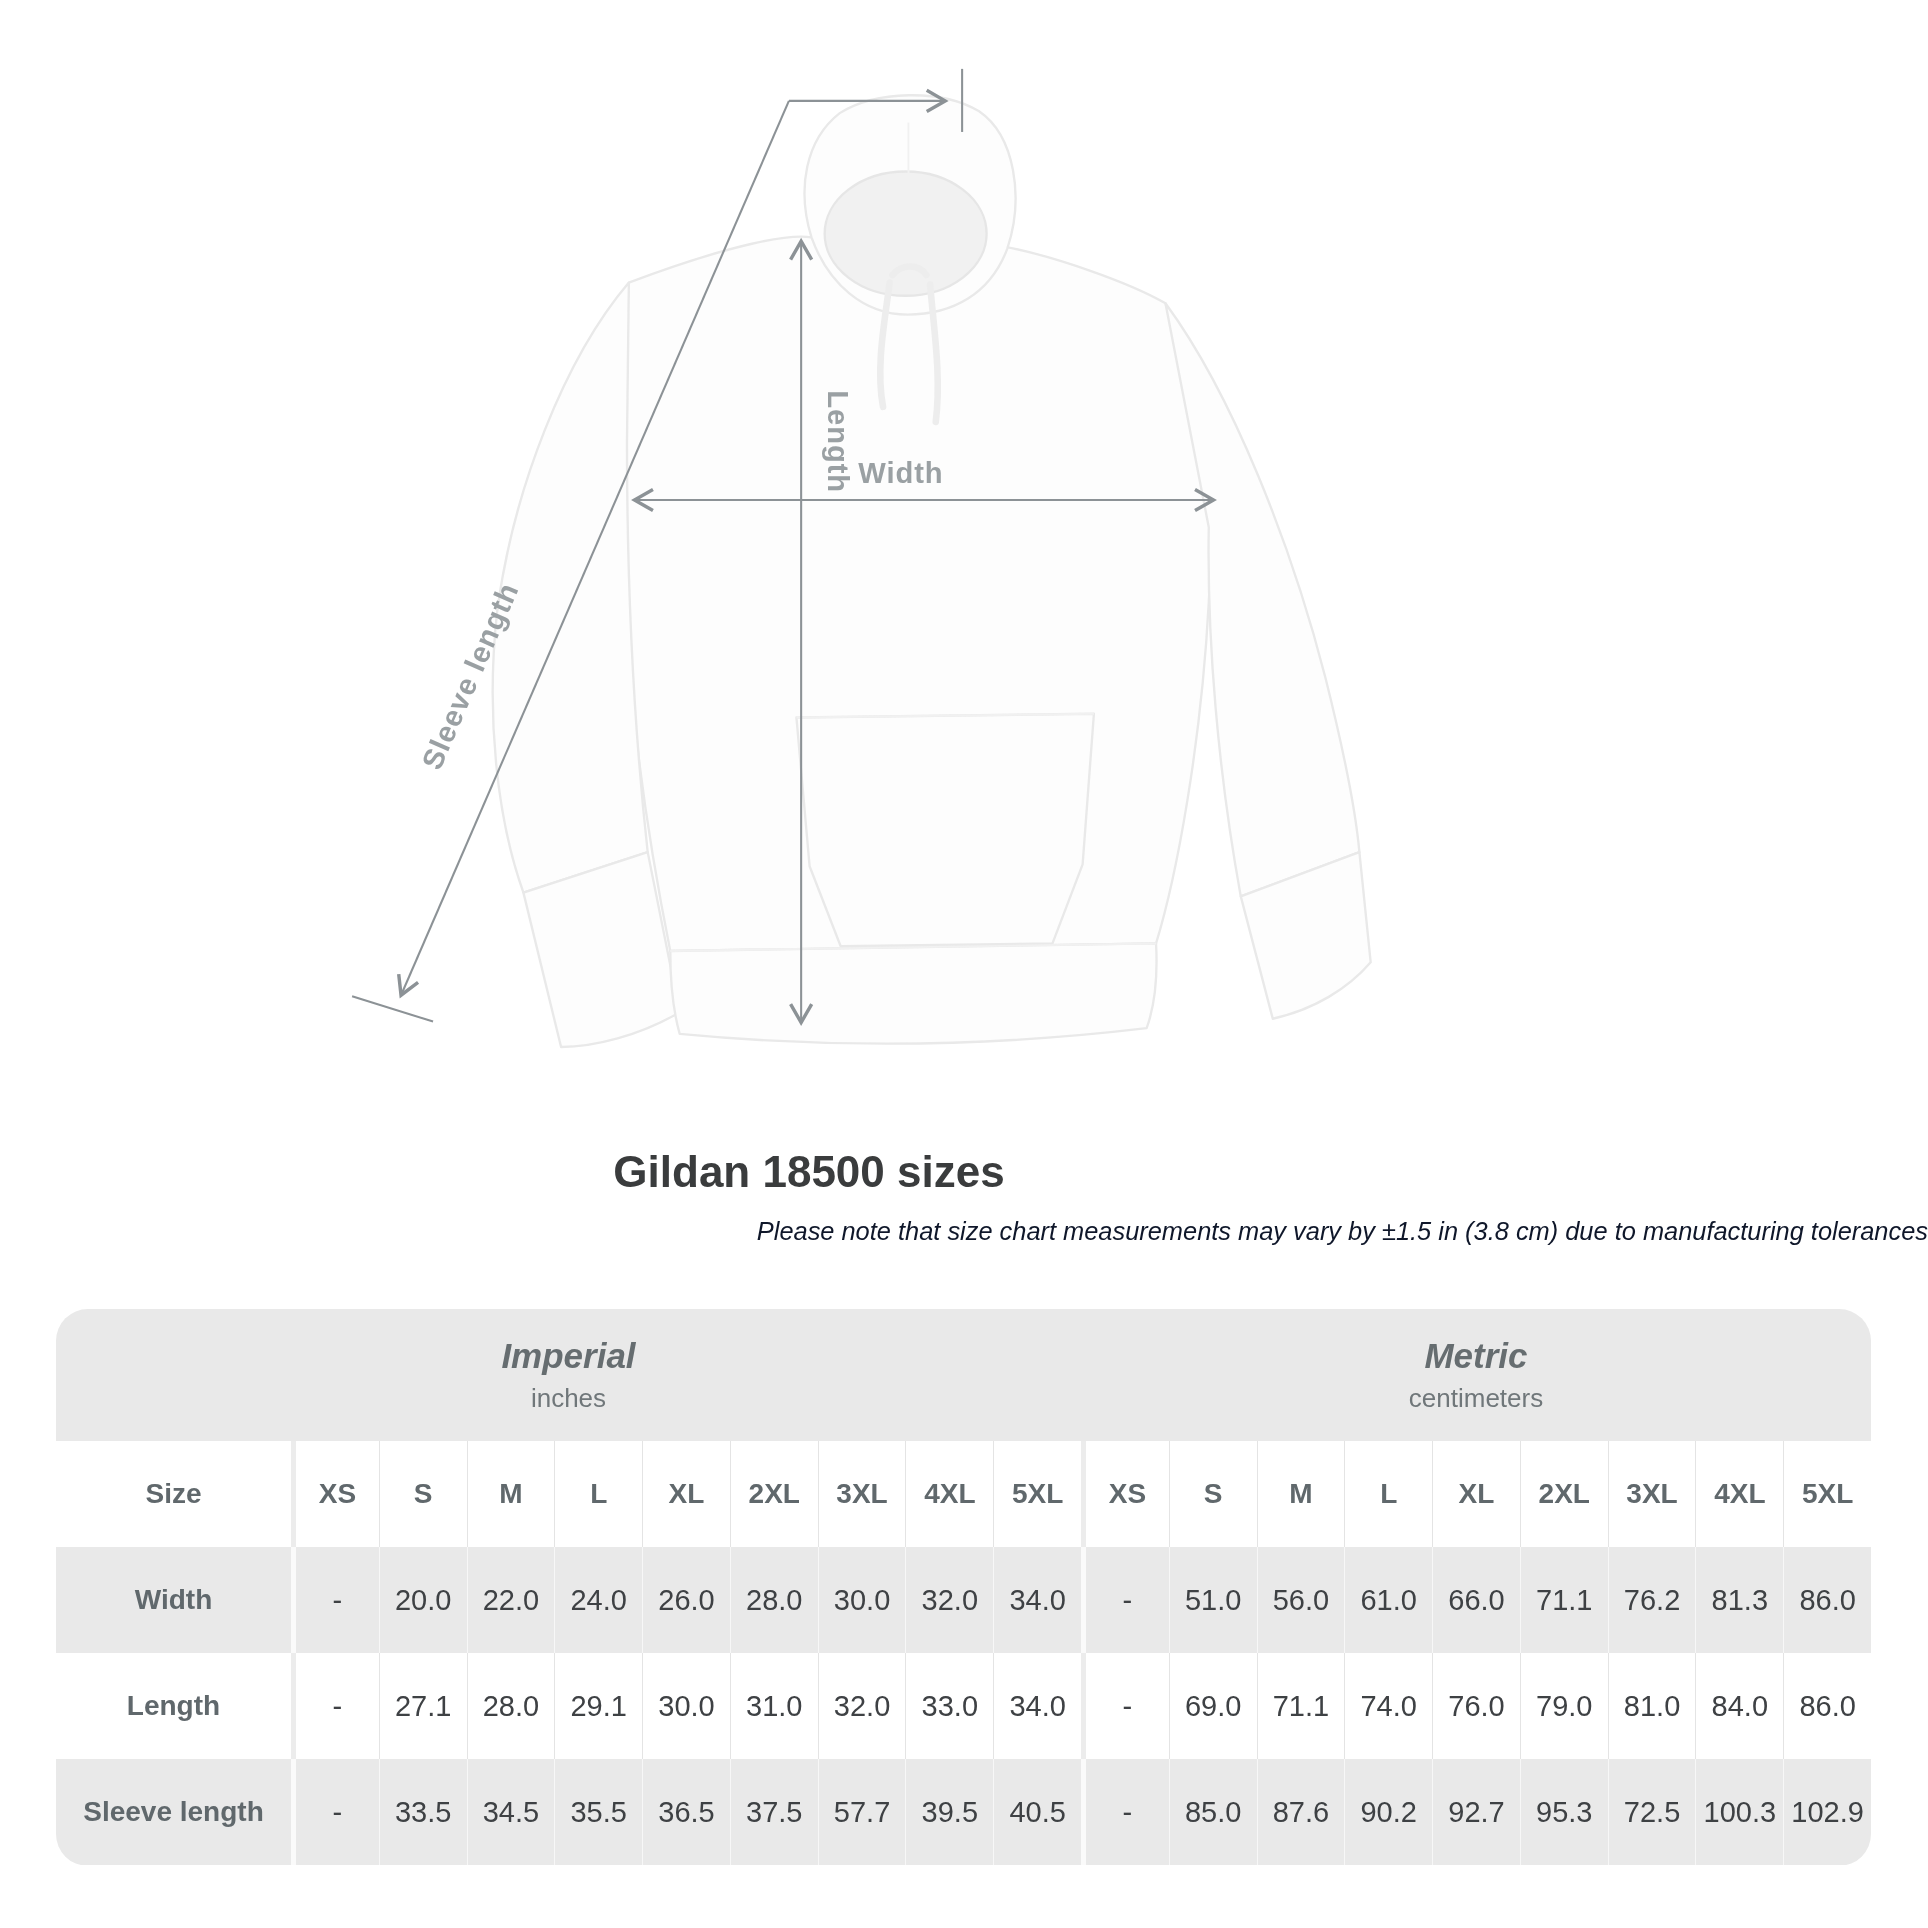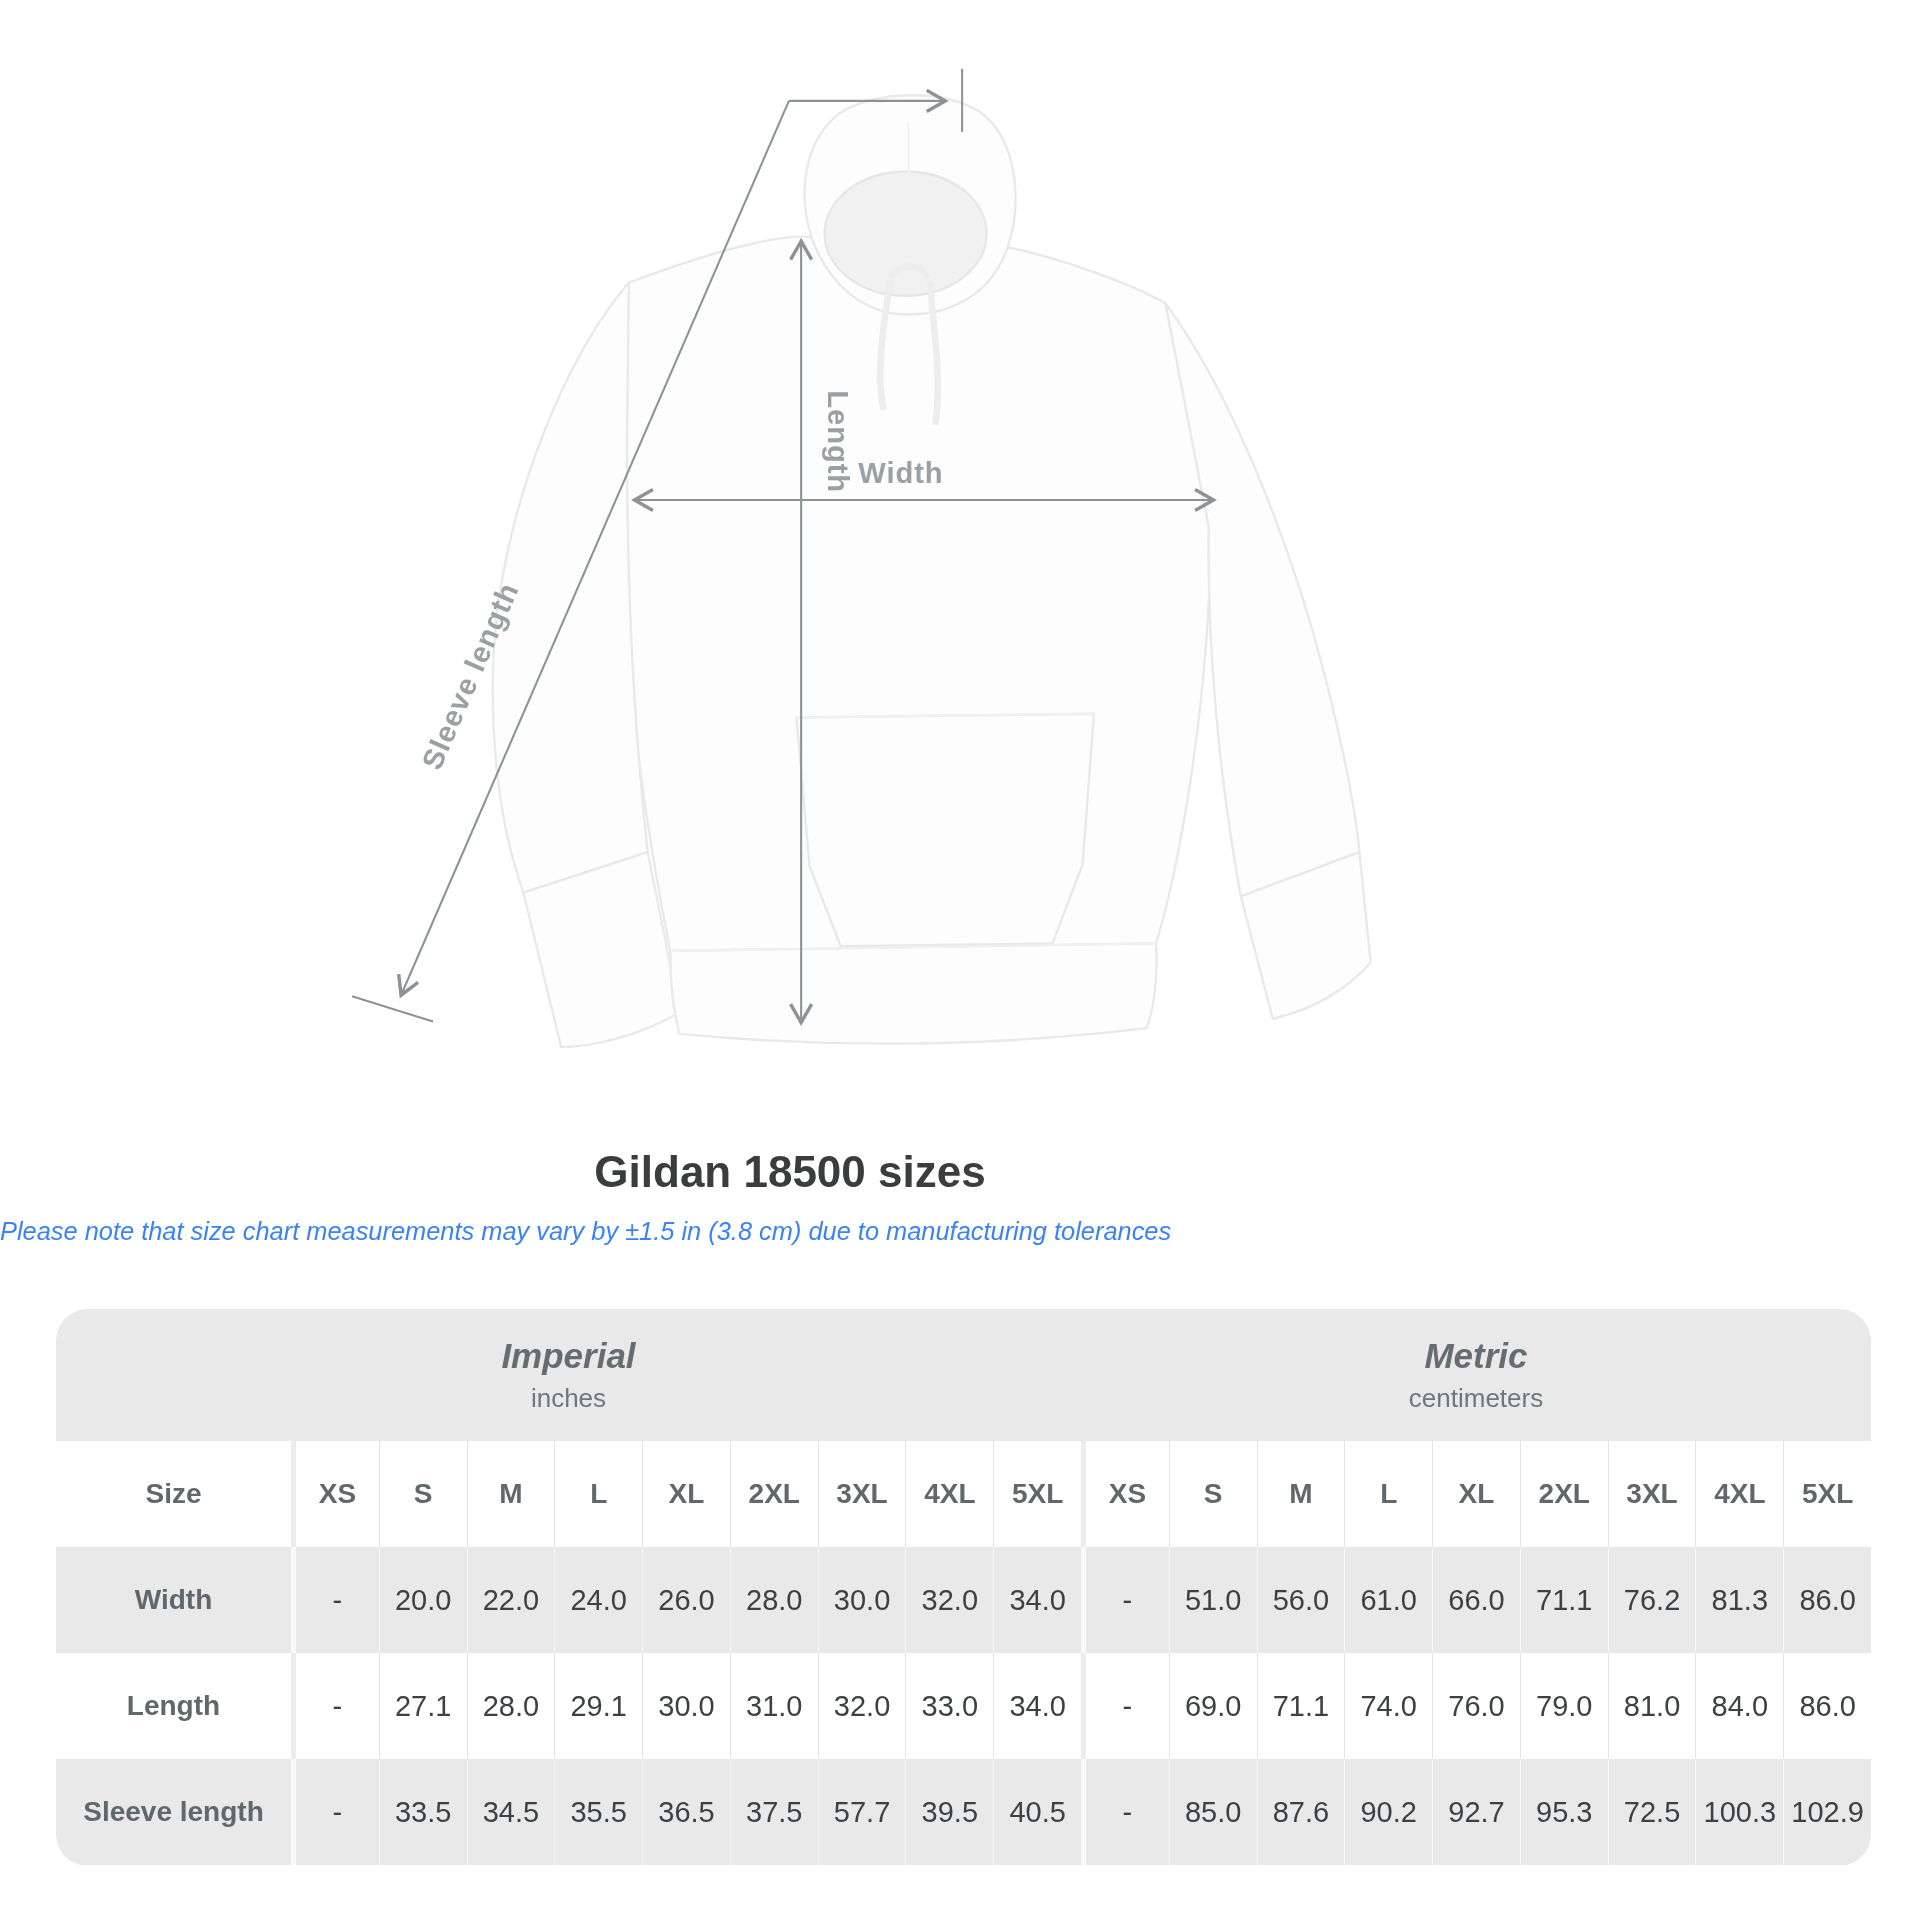--- a/index.html
+++ b/index.html
@@ -11,25 +11,25 @@
   
   .diagram { position:absolute; left:0; top:0; }
   .measure-label {
     font-family:"Liberation Sans", sans-serif;
     font-size:31px; font-weight:bold; fill:#9aa0a3; letter-spacing:1px;
   }
 
   
   .page-title {
     position:absolute; left:0; top:1147px; width:1580px; margin:0;
-    text-align:center; font-size:44px; font-weight:bold; color:#3a3c3d;
+    text-align:center; font-size:44px; font-weight:bold; color:#3a3c3d;padding-left:19px;
   }
   .tolerance-note {
     position:absolute; left:0; top:1217px; width:1928px; margin:0;
-    text-align:left; font-size:25.4px; font-style:italic; color:#3b82f6;
+    text-align:right; font-size:25.4px; font-style:italic; color:#0f172a;
   }
 
   
   .size-table {
     position:absolute; left:56px; top:1309px; width:1815px; height:557px;
     border-radius:32px; overflow:hidden; background:#ffffff;
   }
   .band { height:132px; background:#e9e9e9; display:flex; }
   .band-section { display:flex; flex-direction:column; align-items:center; justify-content:center; gap:7.5px; }
   .band-imperial { width:1025px; }

